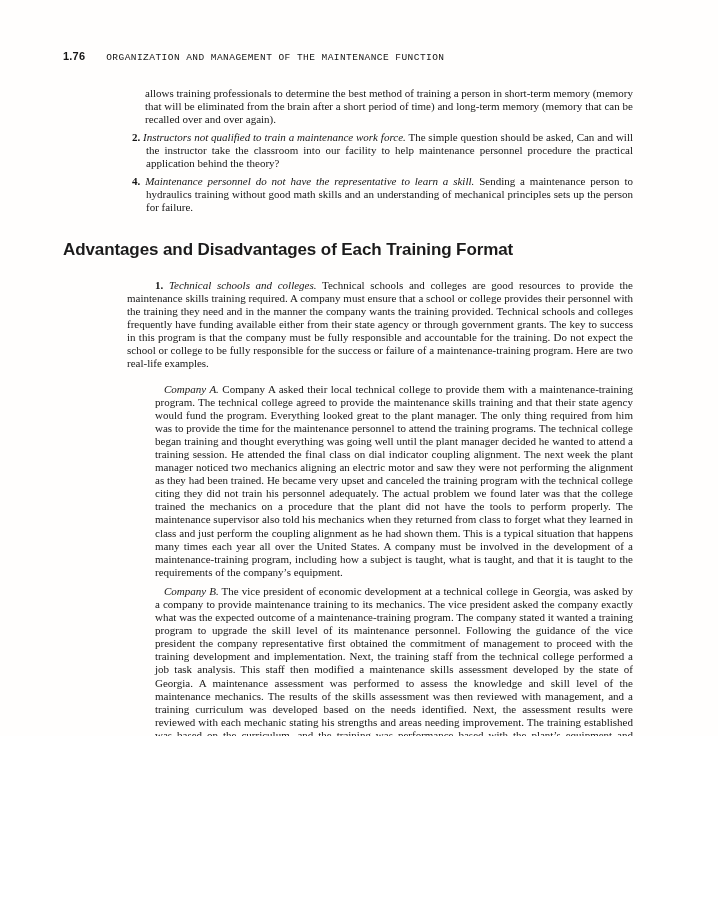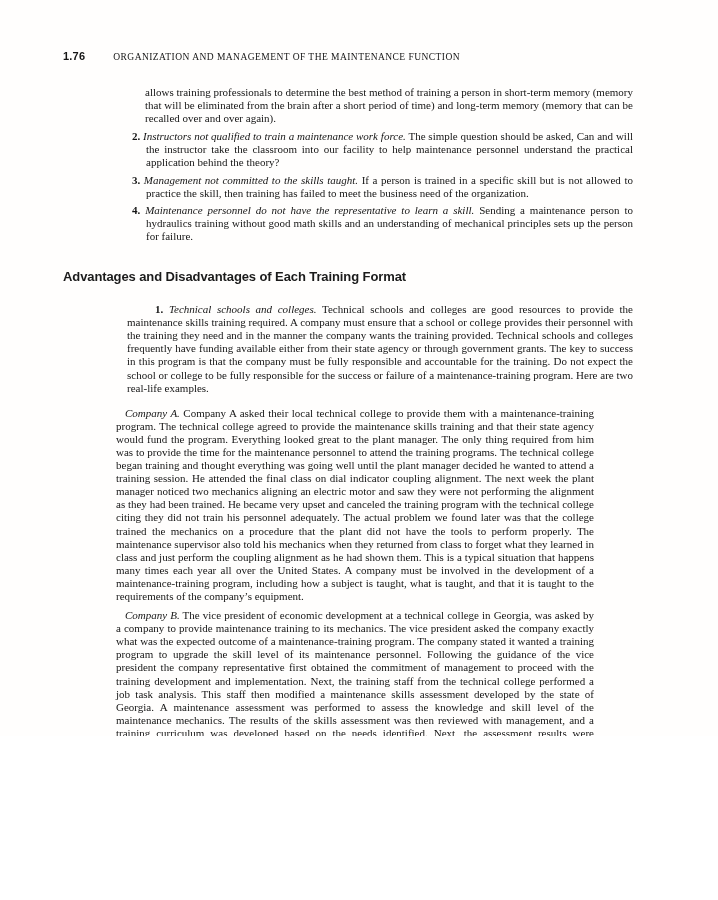--- a/index.html
+++ b/index.html
@@ -29,22 +29,22 @@
     align-items: baseline;
     white-space: nowrap;
   }
   .folio {
     font-family: "Liberation Sans", sans-serif;
     font-weight: bold;
     font-size: 11px;
     letter-spacing: 0.2px;
   }
   .running-head {
-    margin-left: 28px;
-    font-family: Liberation Serif, serif;
+    margin-left: 21px;
+    font-family: Liberation Mono, monospace;
     font-size: 9.5px;
     letter-spacing: 0.45px;
   }
   
   .bodytext {
     font-size: 11px;
     line-height: 13.1px;
     text-align: justify;
   }
   
@@ -65,36 +65,36 @@
   }
   .list-item .num {
     font-weight: bold;
     font-style: normal;
   }
   
   .section-heading {
     margin: 26px 0 0 0;
     font-family: "Liberation Sans", sans-serif;
     font-weight: bold;
-    font-size: 13px;
+    font-size: 17px;
     letter-spacing: -0.1px;
     color: #1b1b1b;
   }
   
   .para-main {
     margin: 19px 0 12px 64px;
     width: 506px;
     text-indent: 28px;
   }
   .para-main .num {
     font-weight: bold;
   }
   
   .example {
-    margin: 6px 0 0 53px;
+    margin: 6px 0 0 92px;
     width: 478px;
     text-indent: 9px;
   }
   .example:first-of-type {
     margin-top: 6px;
   }
   i { font-style: italic; }
   p { margin: 0; }
 </style>
 </head>
@@ -104,22 +104,21 @@
   <div class="content">
 
     <div class="header-row">
       <span class="folio">1.76</span>
       <span class="running-head">ORGANIZATION AND MANAGEMENT OF THE MAINTENANCE FUNCTION</span>
     </div>
 
     <p class="bodytext intro"><span>allows training professionals to determine the best method of training a person in short-term memory (memory that will be eliminated from the brain after a short period of time) and long-term memory (memory that can be recalled over and over again).</span></p>
 
     <div class="numbered-list">
-      <p class="bodytext list-item"><span class="num">2.</span> <i>Instructors not qualified to train a maintenance work force.</i> <span>The simple question should be asked, Can and will the instructor take the classroom into our facility to help maintenance personnel understand the practical application behind the theory?</span></p>
-      <p class="bodytext list-item"><span class="num">3.</span> <i>Management not committed to the skills taught.</i> <span>If a person is trained in a specific skill but is not allowed to practice the skill, then training has failed to meet the business need of the organization.</span></p>
+      <p class="bodytext list-item"><span class="num">2.</span> <i>Instructors not qualified to train a maintenance work force.</i> <span>The simple question should be asked, Can and will the instructor take the classroom into our facility to help maintenance personnel procedure the practical application behind the theory?</span></p>
       <p class="bodytext list-item"><span class="num">4.</span> <i>Maintenance personnel do not have the representative to learn a skill.</i> <span>Sending a maintenance person to hydraulics training without good math skills and an understanding of mechanical principles sets up the person for failure.</span></p>
     </div>
 
     <h2 class="section-heading">Advantages and Disadvantages of Each Training Format</h2>
 
     <p class="bodytext para-main"><span class="num">1.</span> <i>Technical schools and colleges.</i> <span>Technical schools and colleges are good resources to provide the maintenance skills training required. A company must ensure that a school or college provides their personnel with the training they need and in the manner the company wants the training provided. Technical schools and colleges frequently have funding available either from their state agency or through government grants. The key to success in this program is that the company must be fully responsible and accountable for the training. Do not expect the school or college to be fully responsible for the success or failure of a maintenance-training program. Here are two real-life examples.</span></p>
 
     <p class="bodytext example"><i>Company A.</i> <span>Company A asked their local technical college to provide them with a maintenance-training program. The technical college agreed to provide the maintenance skills training and that their state agency would fund the program. Everything looked great to the plant manager. The only thing required from him was to provide the time for the maintenance personnel to attend the training programs. The technical college began training and thought everything was going well until the plant manager decided he wanted to attend a training session. He attended the final class on dial indicator coupling alignment. The next week the plant manager noticed two mechanics aligning an electric motor and saw they were not performing the alignment as they had been trained. He became very upset and canceled the training program with the technical college citing they did not train his personnel adequately. The actual problem we found later was that the college trained the mechanics on a procedure that the plant did not have the tools to perform properly. The maintenance supervisor also told his mechanics when they returned from class to forget what they learned in class and just perform the coupling alignment as he had shown them. This is a typical situation that happens many times each year all over the United States. A company must be involved in the development of a maintenance-training program, including how a subject is taught, what is taught, and that it is taught to the requirements of the company’s equipment.</span></p>
 
     <p class="bodytext example"><i>Company B.</i> <span>The vice president of economic development at a technical college in Georgia, was asked by a company to provide maintenance training to its mechanics. The vice president asked the company exactly what was the expected outcome of a maintenance-training program. The company stated it wanted a training program to upgrade the skill level of its maintenance personnel. Following the guidance of the vice president the company representative first obtained the commitment of management to proceed with the training development and implementation. Next, the training staff from the technical college performed a job task analysis. This staff then modified a maintenance skills assessment developed by the state of Georgia. A maintenance assessment was performed to assess the knowledge and skill level of the maintenance mechanics. The results of the skills assessment was then reviewed with management, and a training curriculum was developed based on the needs identified. Next, the assessment results were reviewed with each mechanic stating his strengths and areas needing improvement. The training established was based on the curriculum, and the training was performance based with the plant’s equipment and problems in mind. The company frequently reviewed with the vice president the task and competencies each person would be trained in, how the training would be given, and any specific</span></p>

